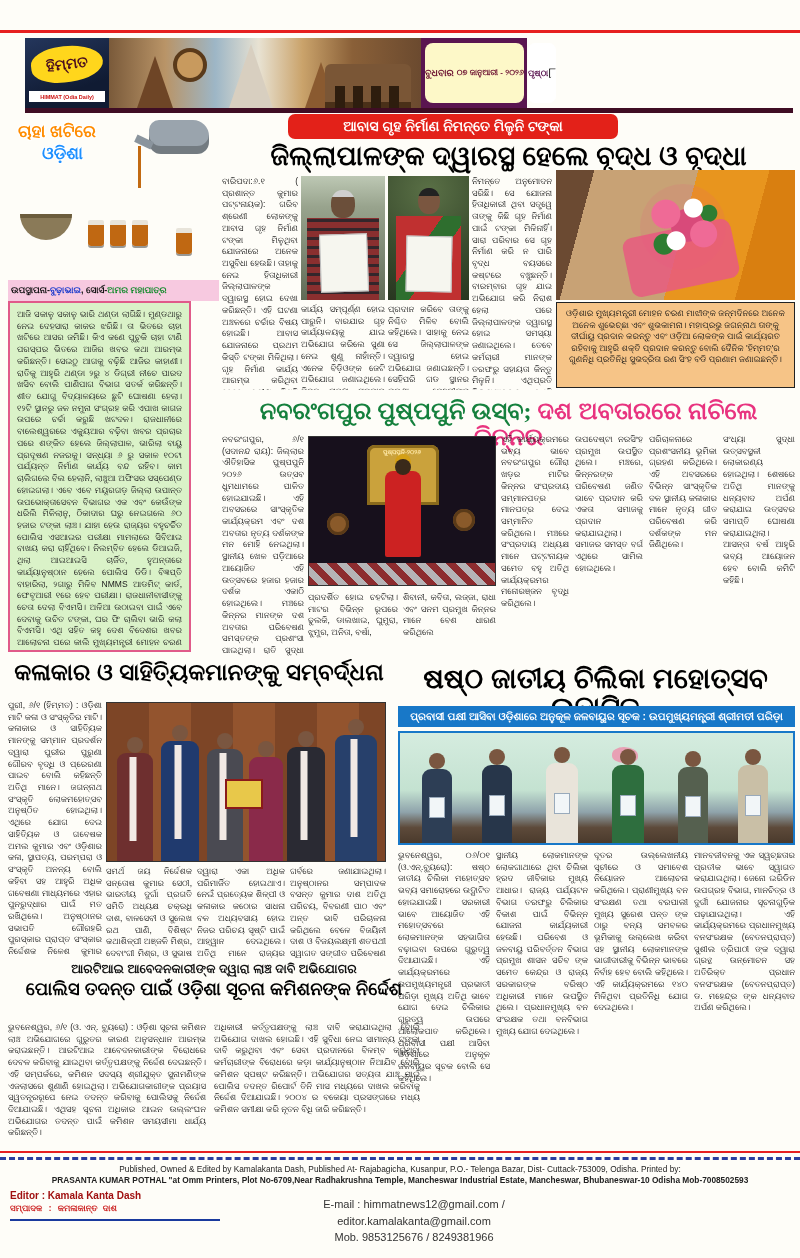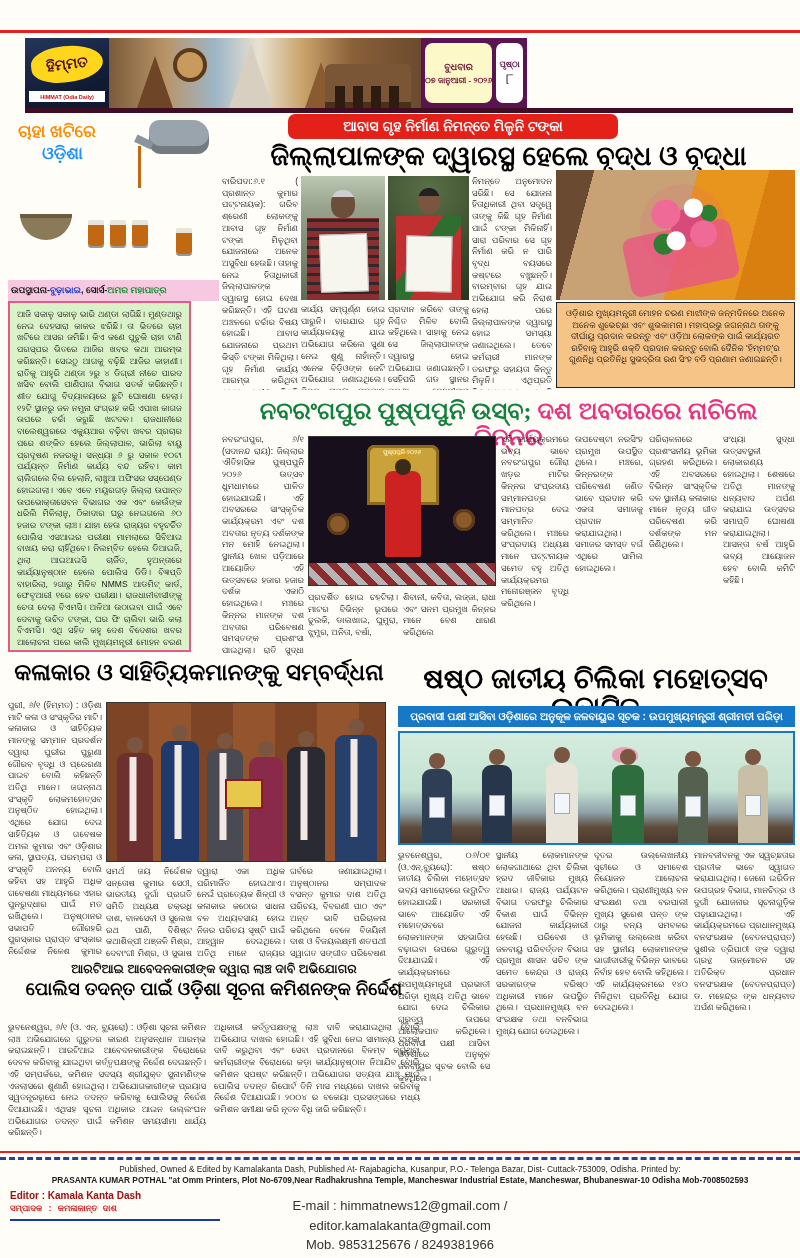--- a/index.html
+++ b/index.html
@@ -24,26 +24,26 @@
   .t3{left:196px;border-width:0 16px 46px 16px;border-bottom-color:#8a5a30;}
   .cave{position:absolute;right:10px;bottom:0;width:86px;height:44px;background:#7a5636;
         border-radius:6px 6px 0 0;box-shadow:inset 0 -6px 0 #4a3018;}
   .cave i{position:absolute;bottom:0;width:10px;height:22px;background:#2e1d0e;display:block;}
   .wheel{position:absolute;left:64px;top:10px;width:26px;height:26px;border-radius:50%;
          border:4px solid #5a3a1a;background:#c89a5e;}
   .title-area{flex:1;background:linear-gradient(180deg,#f5e6f1 0%,#e6d3e9 100%);display:flex;
               align-items:center;justify-content:center;}
   .title-area span{font-size:38px;font-weight:bold;color:#3a0c22;letter-spacing:1px;}
   .datebox{width:106px;flex:none;background:#5a1550;display:flex;padding:5px 4px;box-sizing:border-box;}
-  .date-yellow{flex:1;background:#fdf8c8;border-radius:8px;display:flex;flex-direction:column;
+  .date-yellow{flex:1;background:#fdf8c8;border-radius:8px;display:flex;flex-direction:row;
                align-items:center;justify-content:center;gap:3px;}
   .date-yellow .d1{font-size:9.5px;font-weight:bold;color:#6b1030;}
   .date-yellow .d2{font-size:8px;font-weight:bold;color:#6b1030;white-space:nowrap;}
   .page-pill{width:30px;margin-left:4px;background:#fff;border-radius:7px;display:flex;
-             flex-direction:column;align-items:center;justify-content:center;}
+             flex-direction:row;align-items:center;justify-content:center;}
   .page-pill .p1{font-size:8.5px;font-weight:bold;color:#5a1550;}
   .page-pill .p2{font-size:15px;color:#333;}
   
   .bodytxt{font-size:8.5px;line-height:1.38;text-align:justify;color:#1a1a1a;overflow:hidden;word-break:break-word;}
   .headline{font-weight:bold;color:#000;text-align:center;line-height:1.05;}
   
   .tea-img{top:112px;left:8px;width:211px;height:168px;overflow:hidden;
            background:linear-gradient(180deg,#31435a 0%,#3c5068 45%,#253141 60%,#4a3категория 0),
                       linear-gradient(180deg,#31435a 0%,#3c5068 58%,#5a3a22 62%,#3a2312 100%);}
   .kettle{position:absolute;top:8px;right:10px;width:60px;height:34px;background:#9aa4ad;
@@ -124,21 +124,21 @@
   .pol-kicker{top:962px;left:8px;width:412px;font-size:12.5px;font-weight:bold;text-align:center;}
   .pol-headline{top:980px;left:8px;width:412px;font-size:18px;}
   
   .dash-blue{top:1157px;left:0;width:800px;border-top:3px dashed #2b3f9e;}
   .pub{left:0;width:800px;text-align:center;font-size:8.3px;color:#222;}
   .ed-left{top:1190px;left:10px;width:210px;}
   .ed-right{top:1190px;right:10px;width:230px;text-align:right;}
   .ed-en{font-size:10px;font-weight:bold;color:#a01010;}
   .ed-od{font-size:8.5px;font-weight:bold;color:#cc2222;margin-top:3px;font-family:Liberation Mono, monospace;}
   .ed-line{height:2px;background:#1a3a9e;margin-top:5px;}
-  .mail{top:1196px;left:250px;width:300px;text-align:center;font-size:13px;color:#333;line-height:1.5;}
+  .mail{top:1196px;left:264px;width:300px;text-align:center;font-size:11px;color:#333;line-height:1.5;}
 </style>
 </head>
 <body>
 
 <div class="page">
 
   <div class="abs rule-red" style="top:30px;left:0;width:800px;"></div>
 
   <div class="abs masthead">
     <div class="logo">

